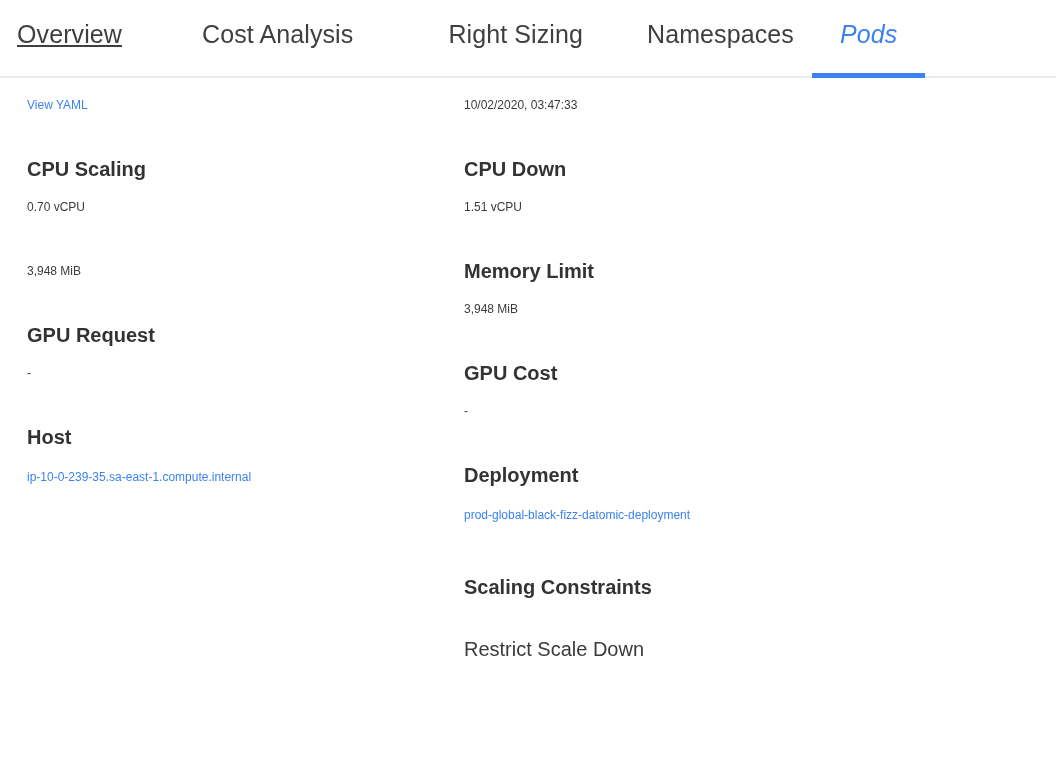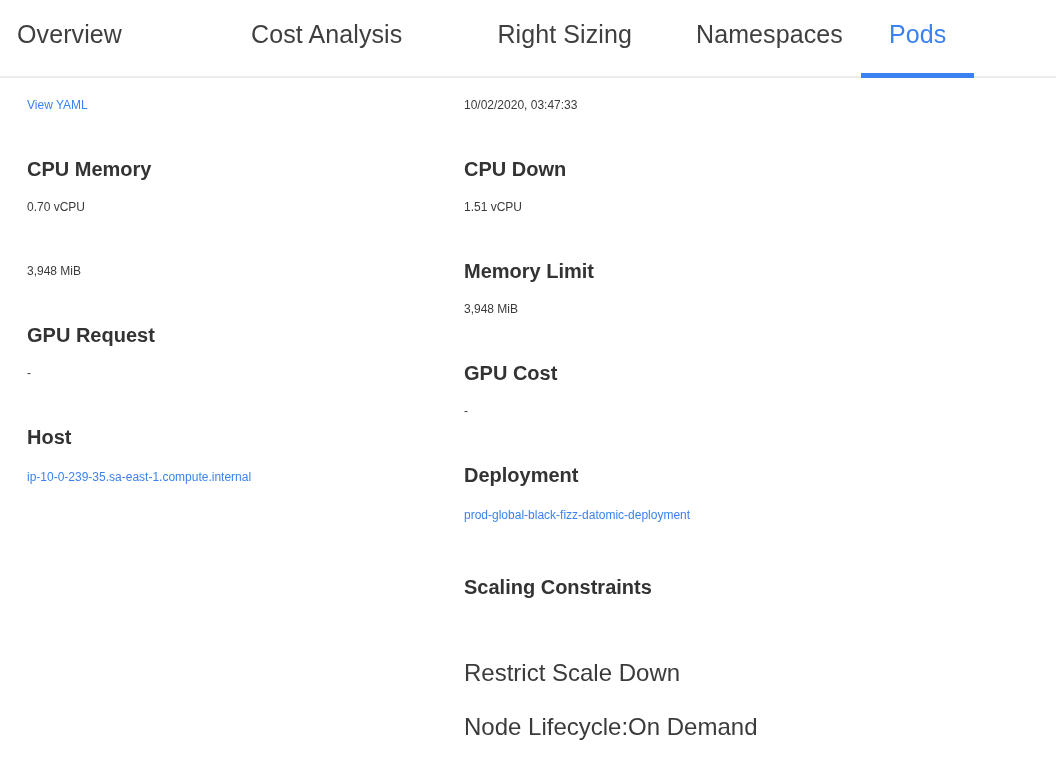--- a/index.html
+++ b/index.html
@@ -50,25 +50,25 @@
   .tab.active::after {
     content: "";
     position: absolute;
     left: -28px;
     right: -28px;
     bottom: -2px;
     height: 5px;
     background: #3b82f0;
   }
   
-  .tab-overview    { margin-right: 113px; }
+  .tab-overview    { margin-right: 64px; text-decoration: underline; }
   .tab-cost        { margin-right: 95px; margin-left: 16px; }
   .tab-rightsizing { margin-right: 64px; }
   .tab-namespaces  { margin-right: 46px; }
-  .tab-pods        { margin-right: 0; }
+  .tab-pods        { margin-right: 0; font-style: italic; }
 
   
   .content {
     padding-top: 12px;
   }
   .grid {
     display: flex;
   }
   .col {
     box-sizing: border-box;
@@ -105,24 +105,23 @@
     cursor: pointer;
     text-decoration: none;
   }
   .wrap-value {
     max-width: 330px;
     word-break: break-all;
     line-height: 34px;
   }
 
   .plain-row {
-    font-size: 24px;
+    font-size: 20px;
     color: #3b3b3b;
     line-height: 30px;
-    margin-top: 24px;
   }
   .row-gap      { height: 24px; }
   .section-gap  { height: 30px; }
   .constraint   { margin-bottom: 22px; }
 </style>
 </head>
 <body>
 
 <div class="tabbar">
   <div class="tabs">
@@ -149,21 +148,21 @@
 
     <div class="col col-left">
 
       <div class="field">
         <div class="field-value link">View YAML</div>
       </div>
 
       <div class="row-gap"></div>
 
       <div class="field">
-        <div class="field-label">CPU Memory</div>
+        <div class="field-label">CPU Scaling</div>
         <div class="field-value">0.70 vCPU</div>
       </div>
 
       <div class="row-gap"></div>
 
       <div class="field">
         <div class="field-value">3,948 MiB</div>
       </div>
 
       <div class="row-gap"></div>
@@ -215,18 +214,17 @@
         <div class="field-label">Deployment</div>
         <div class="field-value link wrap-value">prod-global-black-fizz-datomic-deployment</div>
       </div>
 
       <div class="section-gap"></div>
 
       <div class="field">
         <div class="field-label">Scaling Constraints</div>
         <div class="row-gap"></div>
         <div class="plain-row constraint">Restrict Scale Down</div>
-        <div class="plain-row constraint">Node Lifecycle:On Demand</div>
       </div>
 
     </div>
   </div>
 </div>
 
 </body></html>

